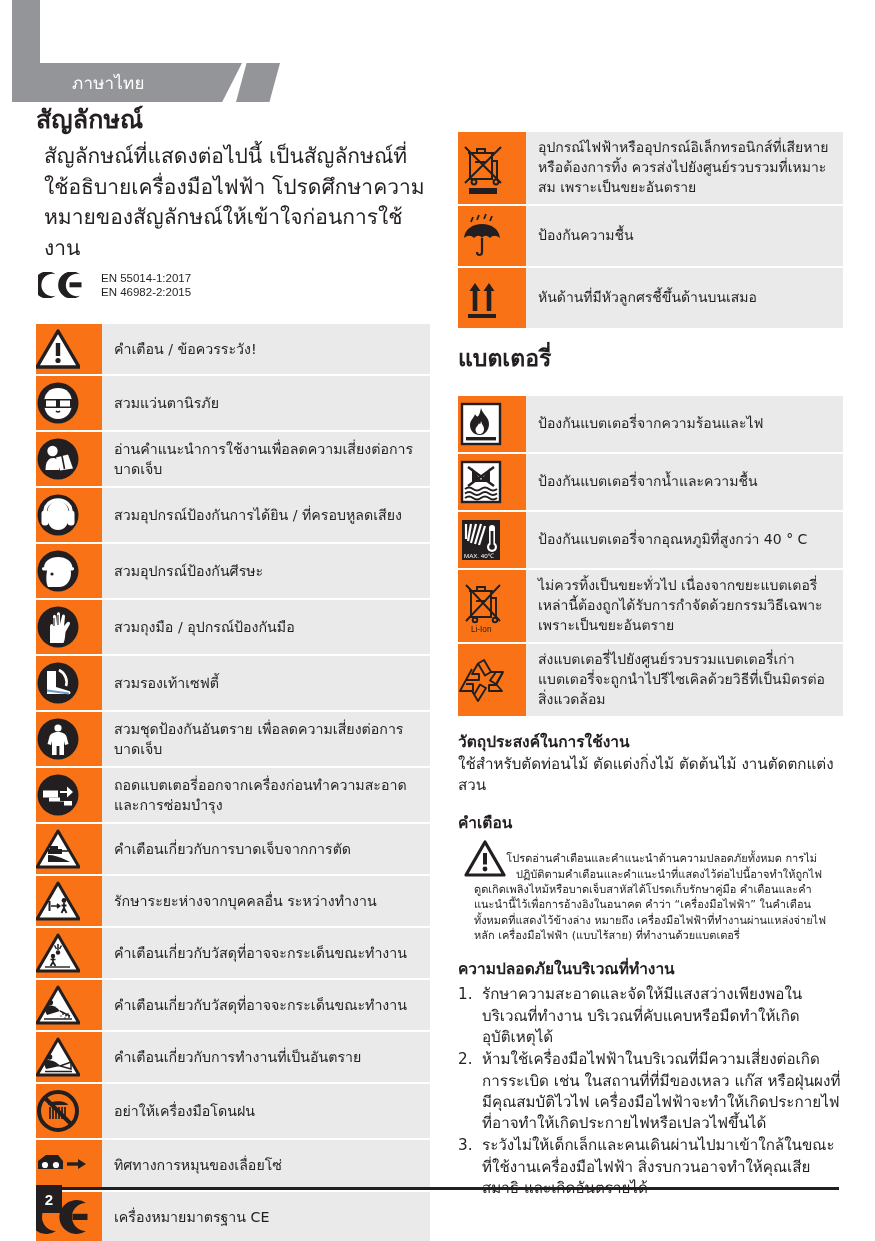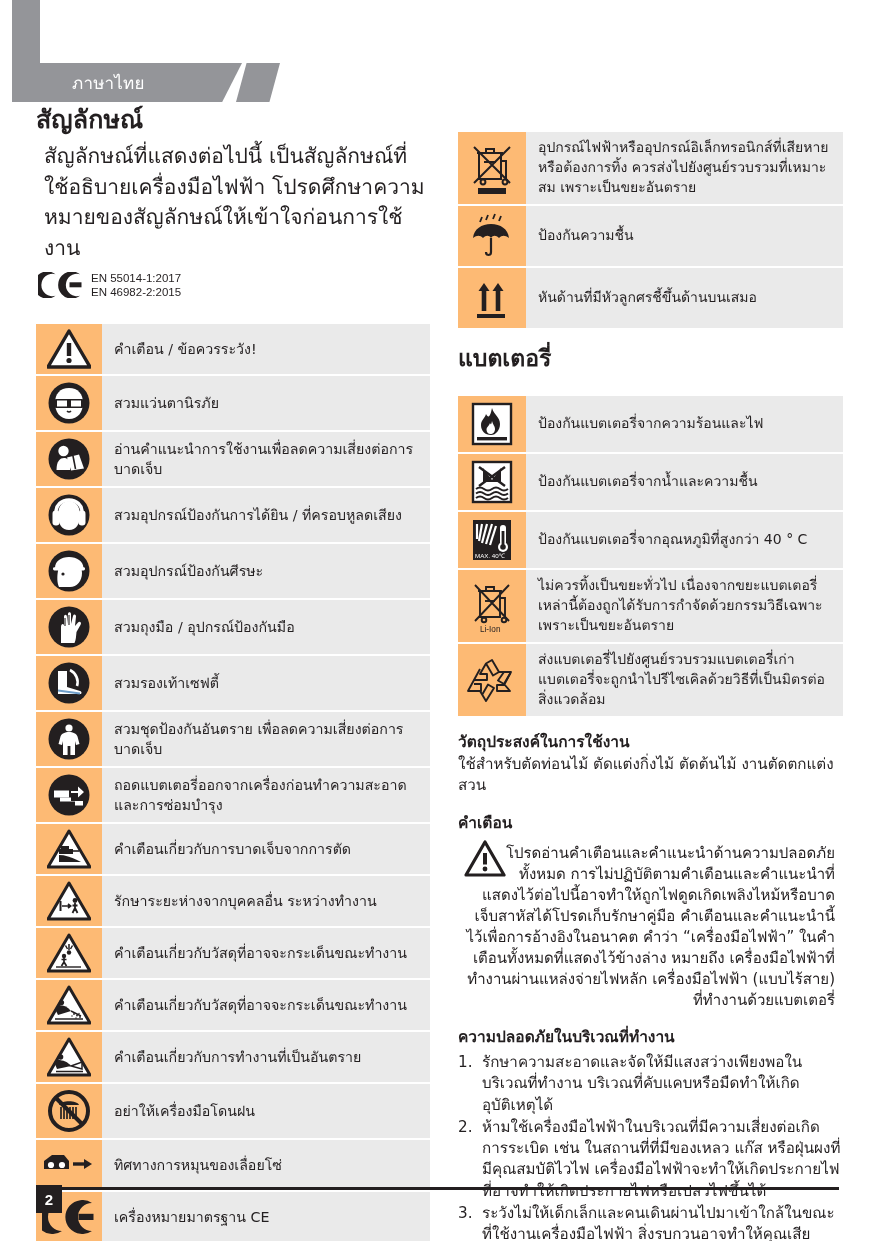--- a/index.html
+++ b/index.html
@@ -99,21 +99,21 @@
   .intro {
     font-size: 21px;
     line-height: 1.45;
     margin: 0 0 8px 8px;
   }
 
   
   .ce-standards {
     display: flex;
     align-items: center;
-    gap: 7px;
+    gap: 17px;
     margin: 2px 0 14px 2px;
   }
   .ce-mark { display: block; }
   .en-lines {
     font-family: "Liberation Sans", sans-serif;
     font-size: 11.5px;
     line-height: 1.25;
     color: #231f20;
   }
 
@@ -127,24 +127,23 @@
     display: flex;
     align-items: stretch;
     background: #eaeaea;
     border-bottom: 2px solid #ffffff;
     min-height: 50px;
   }
   .sym-row:last-child { border-bottom: none; }
   .sym-icon {
     flex: 0 0 66px;
     width: 66px;
-    background: #fdba74;
+    background: #f97316;
     display: flex;
     align-items: center;
-    justify-content: center;
     padding: 5px 0;
     box-sizing: border-box;
   }
   .sym-text {
     flex: 1 1 auto;
     display: flex;
     align-items: center;
     padding: 6px 8px 6px 12px;
     font-size: 14.2px;
     line-height: 1.42;
@@ -171,24 +170,24 @@
   .warn-block {
     position: relative;
     margin-top: 14px;
   }
   .warn-head {
     font-size: 15.5px;
     font-weight: bold;
     margin: 0 0 2px 0;
   }
   .warn-para {
-    font-size: 15px;
+    font-size: 11px;
     line-height: 1.40;
-    margin: 8px;
-    text-align: right;
+    margin: 16px;
+    text-align: left;
   }
   .warn-tri {
     float: left;
     margin: 3px 10px 0 6px;
     shape-outside: polygon(50% 0, 100% 100%, 0 100%);
   }
   .num-list {
     margin: 4px 0 0 0;
     padding: 0;
     list-style: none;

